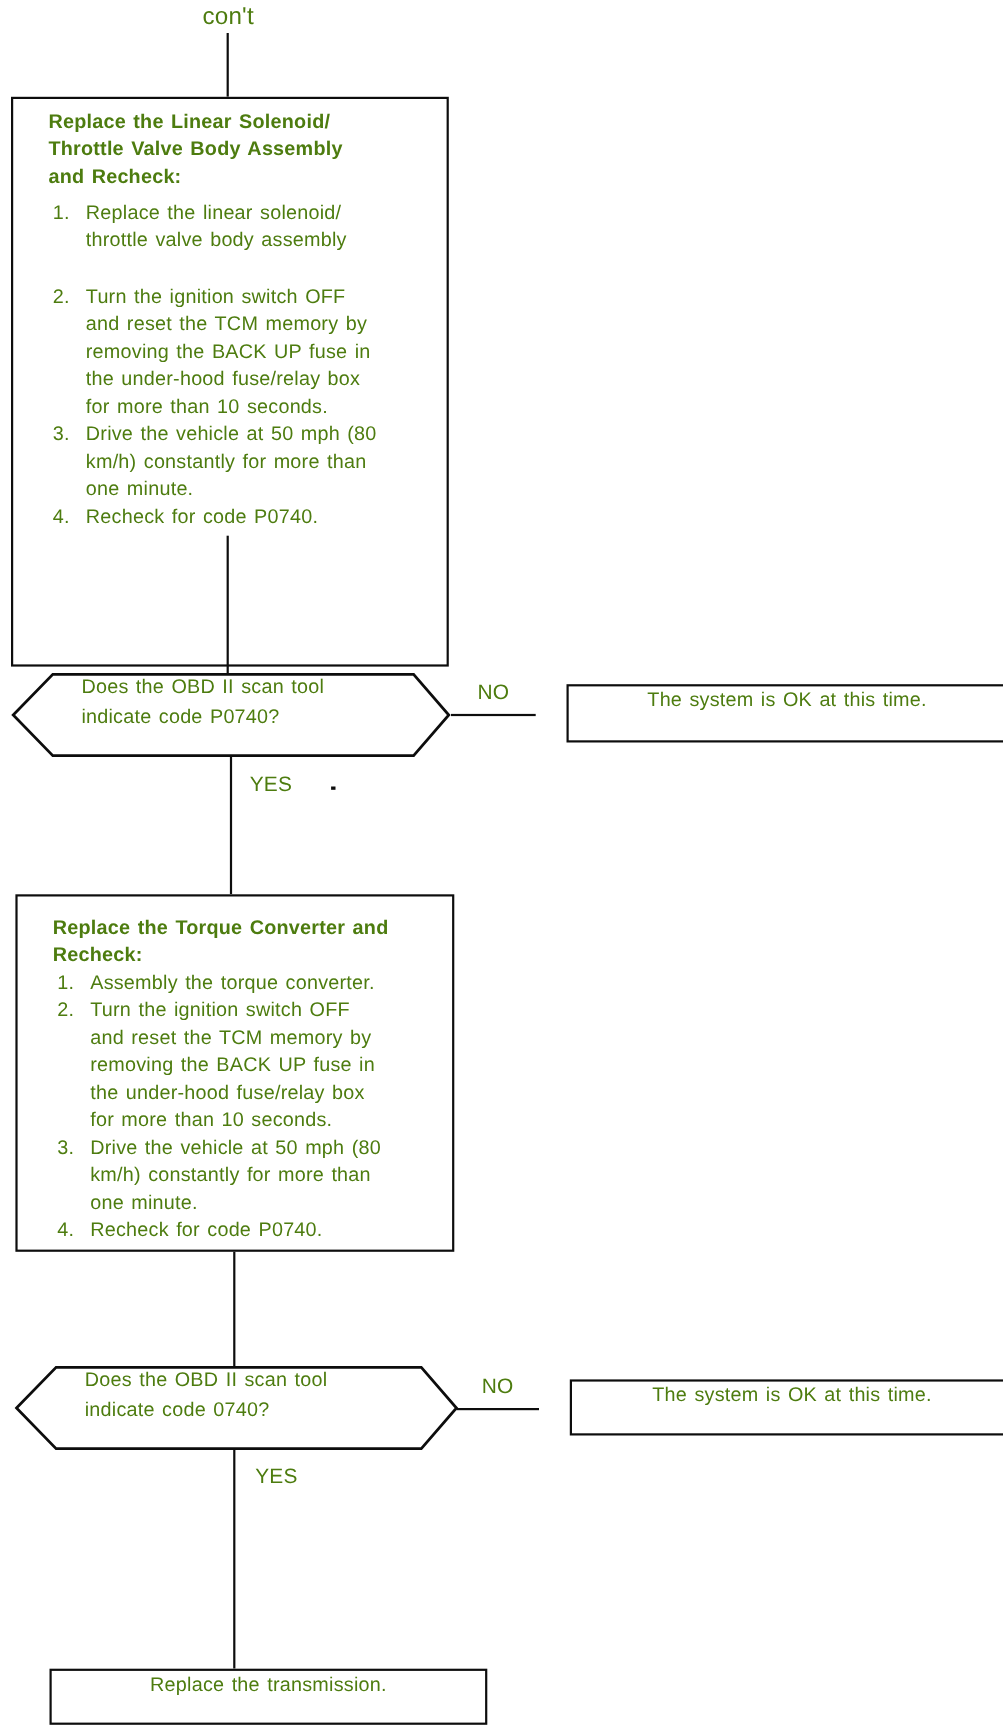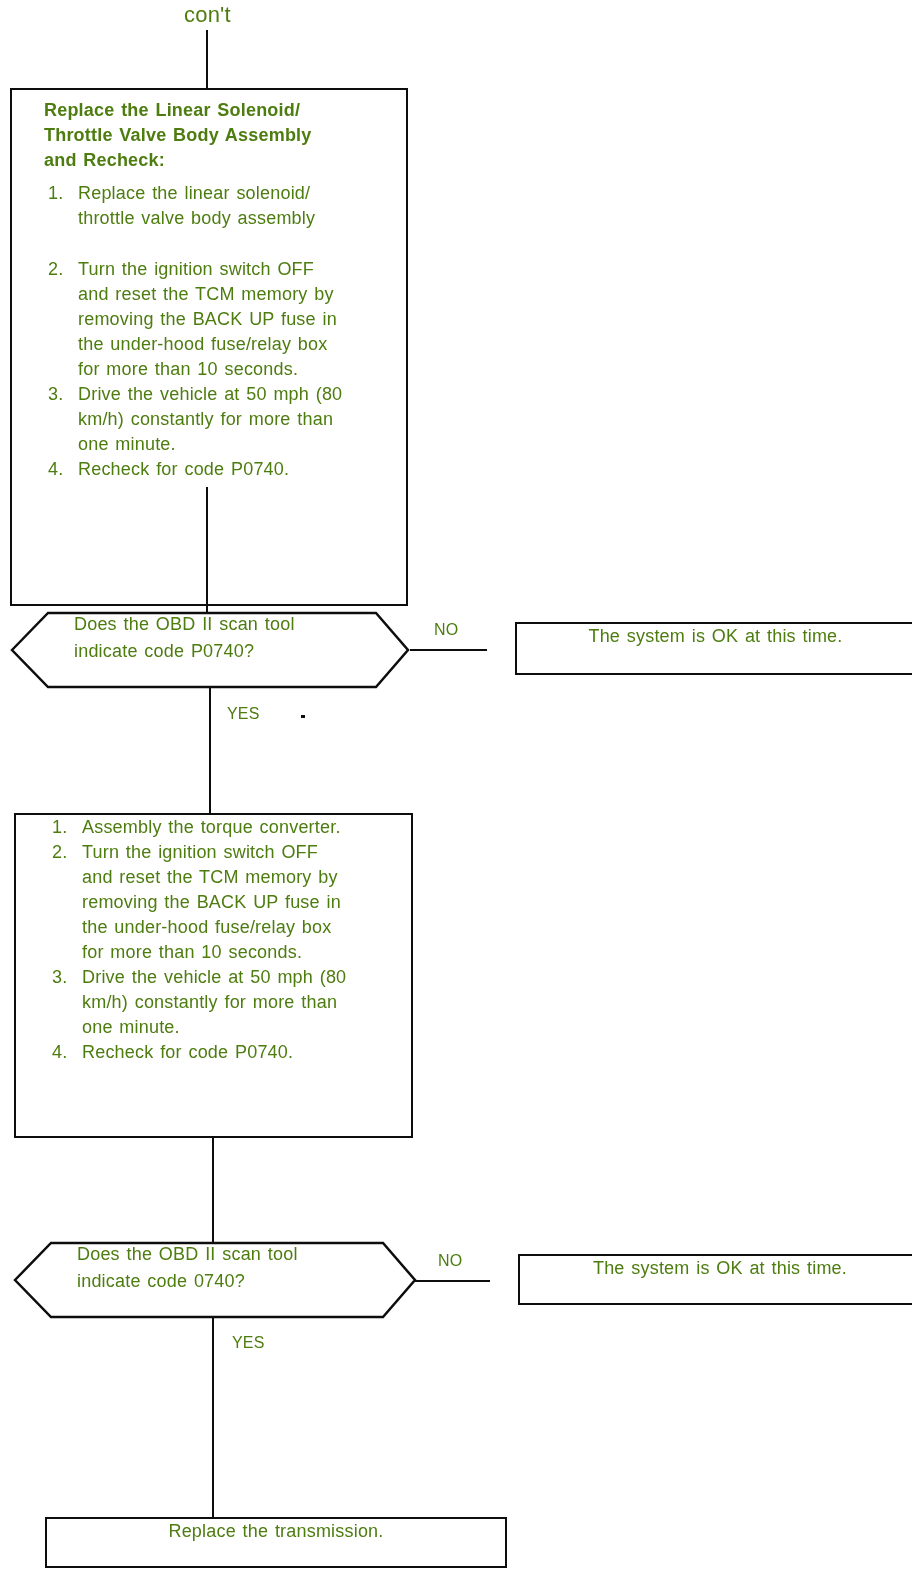--- a/index.html
+++ b/index.html
@@ -60,21 +60,21 @@
     position: absolute;
     display: block;
   }
   .hex-text {
     position: absolute;
     display: flex;
     align-items: flex-start;
   }
   .flow-label {
     position: absolute;
-    font-size: 16px;
+    font-size: 19px;
   }
   .speck {
     position: absolute;
     width: 4px;
     height: 3px;
     background: #0d0d0d;
   }
 </style>
 </head>
 <body>
@@ -128,20 +128,22 @@
   <div class="hline" style="left:410px; top:649px; width:77px;"></div>
   <div class="box result-box" style="left:487px; top:622px; width:401px; height:53px;">
     <span>The system is OK at this time.</span>
   </div>
 
   <div class="flow-label" style="left:227px; top:701px;">YES</div>
   <div class="vline" style="left:209px; top:688px; height:125px;"></div>
   <div class="speck" style="left:301px; top:715px;"></div>
 
   <div class="box" style="left:14px; top:813px; width:399px; height:325px;">
+    <div class="bold pre" style="margin:16px 12px 0 32px;">Replace the Torque Converter and
+Recheck:</div>
     <div class="step">
       <span class="num">1.</span>
       <span class="pre">Assembly the torque converter.</span>
     </div>
     <div class="step">
       <span class="num">2.</span>
       <span class="pre">Turn the ignition switch OFF
 and reset the TCM memory by
 removing the BACK UP fuse in
 the under-hood fuse/relay box
@@ -171,17 +173,17 @@
 
   <div class="flow-label" style="left:438px; top:1248px;">NO</div>
   <div class="hline" style="left:415px; top:1280px; width:75px;"></div>
   <div class="box result-box" style="left:490px; top:1254px; width:404px; height:51px;">
     <span>The system is OK at this time.</span>
   </div>
 
   <div class="flow-label" style="left:232px; top:1330px;">YES</div>
   <div class="vline" style="left:212px; top:1318px; height:199px;"></div>
 
-  <div class="box result-box" style="left:17px; top:1517px; width:462px; height:51px;">
+  <div class="box result-box" style="left:17px; top:1517px; width:398px; height:51px;">
     <span>Replace the transmission.</span>
   </div>
 
 </div>
 
 </body></html>

